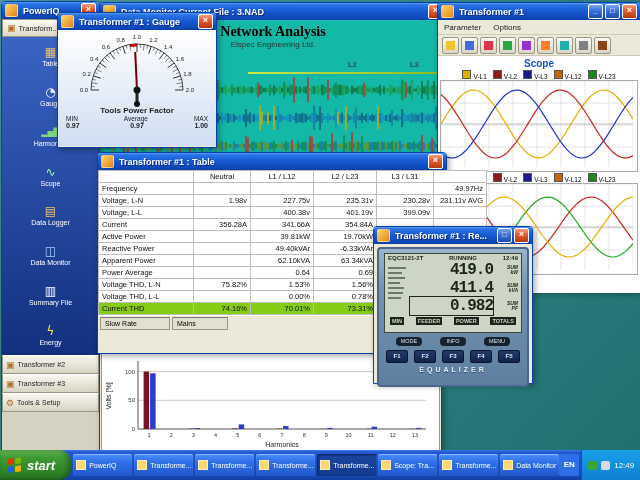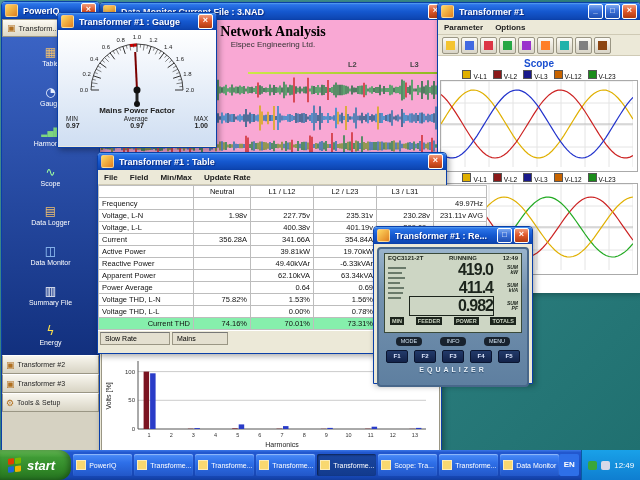--- a/index.html
+++ b/index.html
@@ -12,36 +12,36 @@
       color:#fff;font-weight:bold;font-size:9px;}
   .tb .ttl{flex:1;white-space:nowrap;overflow:hidden;text-shadow:1px 1px 1px #0a2a80;padding-left:2px;}
   .wic{width:11px;height:11px;border-radius:2px;margin-right:3px;flex:none;
        background:linear-gradient(135deg,#ffd860,#e08020);border:1px solid rgba(255,255,255,.4);}
   .cbtn,.mbtn{width:13px;height:13px;margin-left:2px;border:1px solid #fff;border-radius:2px;
        font-size:9px;line-height:11px;text-align:center;color:#fff;font-weight:bold;flex:none;}
   .cbtn{background:linear-gradient(180deg,#f09a7a,#e25a2d 45%,#b03a10);}
   .mbtn{background:linear-gradient(180deg,#7da9f0,#3a6fd8 45%,#1f4fb0);font-size:8px;}
   .menubar{height:14px;display:flex;gap:12px;align-items:center;background:#ece9d8;
        border-bottom:1px solid #cfcab5;padding:0 6px;font-size:8px;color:#222;}
-  .menubar span{cursor:default;font-weight:bold;}
+  .menubar span{cursor:default;}
   
   #win-poweriq{left:1px;top:1px;width:97px;height:456px;z-index:2;}
   .groupbtn{height:16px;display:flex;align-items:center;gap:3px;padding:0 4px;font-size:7.5px;
        background:linear-gradient(180deg,#fdfbf4,#ddd8c6);border:1px solid #9a9684;color:#222;}
   #nav-panel{height:318px;background:linear-gradient(180deg,#3a63c4,#12307e);display:flex;
        flex-direction:column;justify-content:space-around;align-items:center;}
   .nav-item{display:flex;flex-direction:column;align-items:center;color:#fff;font-size:7px;gap:1px;width:100%;}
   .nav-ico{font-family:"DejaVu Sans",sans-serif;font-size:12px;line-height:13px;}
   #nav-bottom .navbtn{height:17px;display:flex;align-items:center;gap:3px;padding:0 3px;font-size:7px;
        background:linear-gradient(180deg,#f8f6ee,#d8d4c4);border:1px solid #9a9684;border-top-color:#fff;color:#222;}
   .navbtn .bic{font-family:"DejaVu Sans",sans-serif;font-size:9px;color:#b07020;}
   #pq-filler{height:87px;background:#d6d2c2;}
   
   #win-datamon{left:99px;top:2px;width:346px;height:160px;z-index:1;}
-  #dm-body{position:relative;height:141px;background:#f9a8d4;overflow:hidden;}
+  #dm-body{position:relative;height:141px;background:#14b8a6;overflow:hidden;}
   #dm-heading{text-align:center;font-family:"Liberation Serif",serif;font-weight:bold;font-size:14px;margin-top:4px;}
   #dm-sub{text-align:center;font-size:8px;color:#333;}
   #dm-cols{position:absolute;top:40px;left:0;width:100%;height:10px;font-size:7.5px;font-weight:bold;color:#444;}
   #dm-cols span{position:absolute;padding-left:20px;}
   #dm-line{position:absolute;top:52px;left:148px;width:192px;height:2px;background:linear-gradient(90deg,#cde84a,#8fb822);}
   #dm-noise{position:absolute;top:56px;left:0;}
   
   #win-gauge{left:57px;top:12px;width:158px;height:134px;z-index:3;}
   #g-content{height:116px;background:linear-gradient(180deg,#ffffff,#cfdef2);text-align:center;}
   #g-caption{font-size:8px;font-weight:bold;color:#222;margin-top:-6px;}
@@ -60,36 +60,36 @@
   .legend .sw{width:7px;height:7px;border:1px solid #555;display:inline-block;margin-right:2px;}
   .wavebox{border:1px solid #aaa;}
   
   #win-table{left:97px;top:152px;width:348px;height:200px;z-index:5;}
   #data-table{border-collapse:collapse;width:346px;background:#fff;table-layout:fixed;}
   #data-table th,#data-table td{border:1px solid #bdbdbd;font-size:7.5px;font-weight:normal;
       padding:1px 3px;height:9px;white-space:nowrap;overflow:hidden;color:#111;}
   #data-table th{text-align:center;}
   #data-table td{text-align:right;}
   #data-table td.rl{text-align:left;margin-left:40px;}
-  #data-table tr.sel td{background:#86efac;text-align:right;}
+  #data-table tr.sel td{background:#84cc16;}
   #table-status{display:flex;height:15px;background:#ece9d8;border-top:1px solid #fff;font-size:7px;align-items:center;}
   #table-status .cell{border:1px solid #9a9684;border-top-color:#777;background:#e4e0d0;height:11px;
       line-height:11px;padding:0 4px;margin-left:2px;}
   
   #win-remote{left:373px;top:226px;width:158px;height:156px;z-index:7;}
   #bezel{margin:3px;height:128px;border:2px solid #48678a;border-radius:4px;
       background:linear-gradient(180deg,#9ab4cc,#7593b0 30%,#5e7fa0);padding:4px 5px;}
   #lcd{background:#cdd6c4;border:1px solid #3a4a3a;height:76px;padding:1px 3px;color:#1c241c;}
   #lcd-top{display:flex;justify-content:space-between;font-size:6px;font-weight:bold;}
   #lcd-main{display:flex;}
   #lcd-side{width:22px;padding-top:3px;}
   .lcdbar{height:2px;background:#6a7a6a;margin:3px 0;}
   #lcd-readings{flex:1;}
   .lcd-row{display:flex;align-items:center;height:18px;}
-  .lcd-val{flex:1;text-align:right;font-family:Liberation Sans, sans-serif;font-weight:bold;
+  .lcd-val{flex:1;text-align:right;font-family:Liberation Mono, monospace;font-weight:bold;
       font-size:16px;letter-spacing:-1px;}
   .lcd-val.boxed{outline:1px solid #1c241c;}
   .lcd-tagcol{width:22px;display:flex;flex-direction:column;align-items:flex-end;font-size:5px;
       font-weight:bold;font-style:normal;line-height:5.5px;padding-left:3px;}
   #lcd-footer{display:flex;justify-content:space-between;padding:2px 2px 0 2px;}
   #lcd-footer span{background:#1c241c;color:#cdd6c4;font-size:5.5px;font-weight:bold;padding:1px 2px;}
   #soft-btns{display:flex;justify-content:space-between;padding:4px 12px 0 12px;}
   #soft-btns .soft{width:26px;height:9px;border-radius:4px;background:#18222e;color:#cfe0f0;
       font-size:5.5px;text-align:center;line-height:9px;}
   #f-keys{display:flex;justify-content:center;gap:6px;padding-top:4px;}
@@ -877,21 +877,21 @@
           <text x="91.4" y="11.6" font-size="6" text-anchor="middle" fill="#222" font-family="Liberation Sans">1.2</text>
           <text x="106.2" y="19.1" font-size="6" text-anchor="middle" fill="#222" font-family="Liberation Sans">1.4</text>
           <text x="117.9" y="30.8" font-size="6" text-anchor="middle" fill="#222" font-family="Liberation Sans">1.6</text>
           <text x="125.4" y="45.6" font-size="6" text-anchor="middle" fill="#222" font-family="Liberation Sans">1.8</text>
           <text x="128.0" y="62.0" font-size="6" text-anchor="middle" fill="#222" font-family="Liberation Sans">2.0</text>
           <line x1="75" y1="60" x2="73.2" y2="22.0" stroke="#7a0000" stroke-width="2"></line>
           <rect x="73.5" y="60" width="3" height="13" fill="#222"></rect>
           <circle cx="75" cy="60" r="3.5" fill="#111"></circle>
           <circle cx="75" cy="74" r="3" fill="#111"></circle>
         </svg></div>
-    <div id="g-caption">Mains Power Factor</div>
+    <div id="g-caption">Tools Power Factor</div>
     <div class="g-row">
       <span>MIN</span>
       <span class="mid">Average</span>
       <span>MAX</span>
     </div>
     <div class="g-row g-row2">
       <span>0.97</span>
       <span>0.97</span>
       <span>1.00</span>
     </div>
@@ -938,26 +938,20 @@
         <text x="9" y="43.0" font-size="7" text-anchor="middle" fill="#222" font-family="Liberation Sans" transform="rotate(-90 9 43.0)">Volts [%]</text>
       </svg></div>
 </div>
 
 <div class="xpwin" id="win-table">
   <div class="tb">
     <span class="wic"></span>
     <span class="ttl">Transformer #1 : Table</span>
     <span class="cbtn">×</span>
   </div>
-  <div class="menubar" id="table-menus">
-      <span>File</span>
-      <span>Field</span>
-      <span>Min/Max</span>
-      <span>Update Rate</span>
-    </div>
   <table id="data-table">
       <tbody>
         <tr>
           <th style="width:88px"></th>
           <th style="width:50px">Neutral</th>
           <th style="width:56px">L1 / L12</th>
           <th style="width:56px">L2 / L23</th>
           <th style="width:50px">L3 / L31</th>
           <th style="width:46px"></th>
         </tr>

